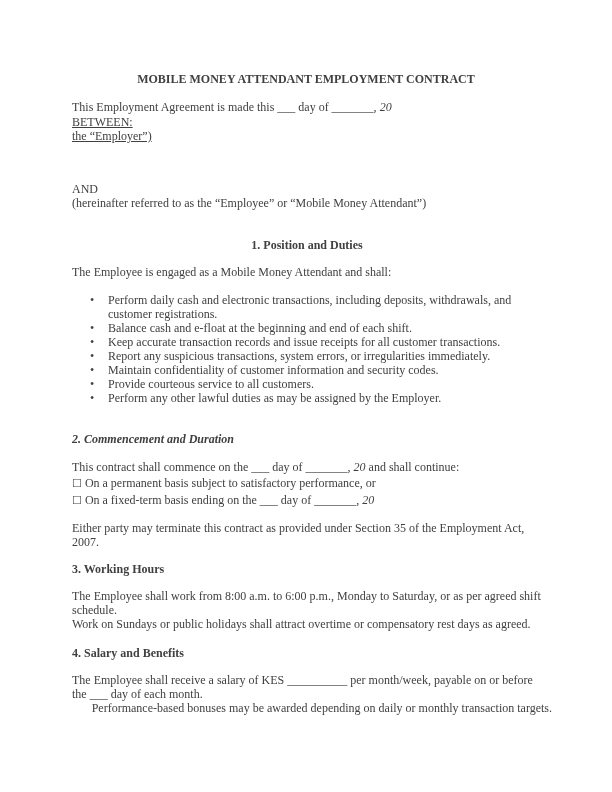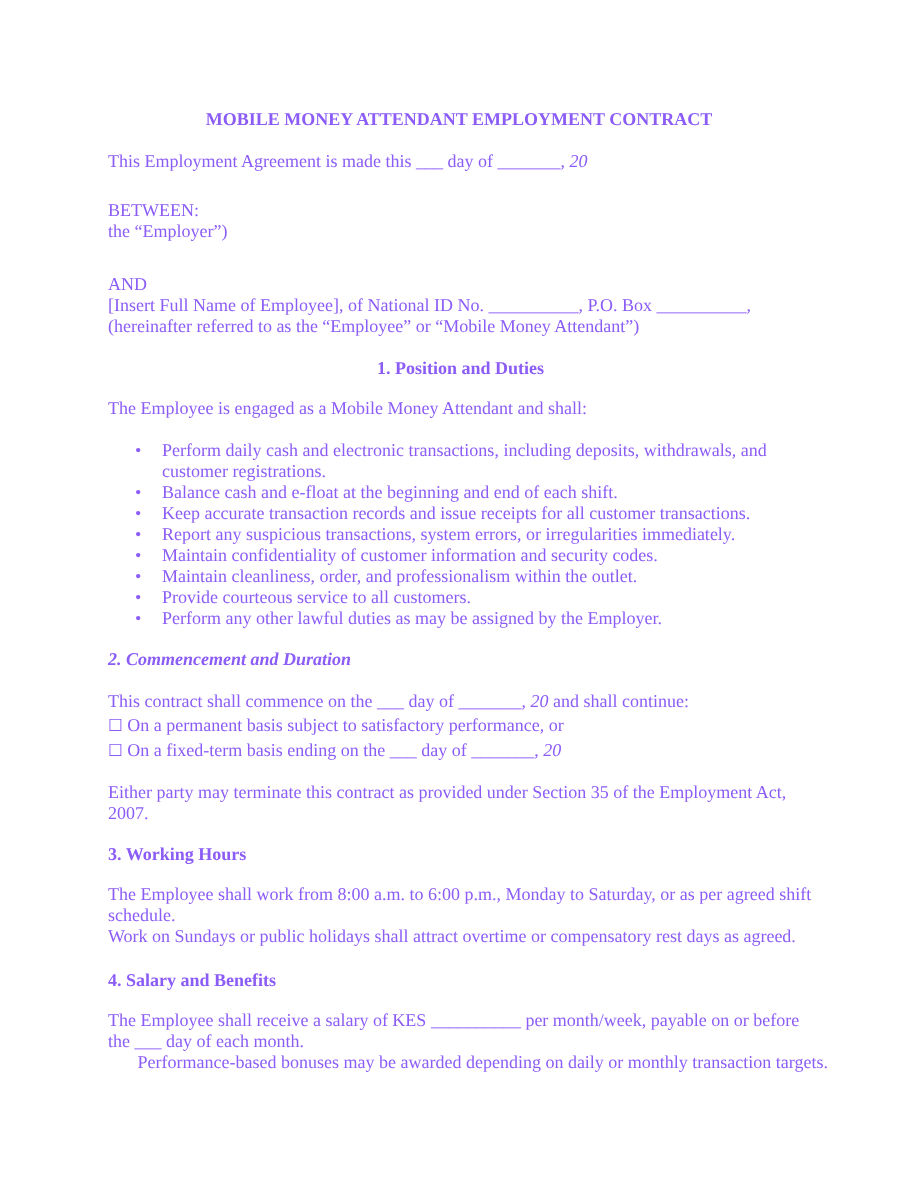--- a/index.html
+++ b/index.html
@@ -1,20 +1,20 @@
 <!DOCTYPE html>
 <html><head>
 <meta charset="utf-8">
 <style>
   html, body { margin: 0; padding: 0; background: #ffffff; }
   body { width: 612px; height: 792px; position: relative; overflow: hidden; }
   .page {
     position: absolute; left: 0; top: 0; width: 612px; height: 792px;
     font-family: "Liberation Serif", "DejaVu Serif", serif;
-    font-size: 12px; line-height: 14px; color: #8b5cf6;
+    font-size: 12px; line-height: 14px; color: #404040;
   }
   .doc-title {
     position: absolute; left: 0; width: 612px; top: 72px;
     text-align: center; font-weight: bold; font-size: 12px;
   }
   .blk { position: absolute; left: 72px; width: 470px; }
   .heading { font-weight: bold; }
   .it { font-style: italic; }
   ul.duties { margin: 0; padding: 0; list-style: none; }
   ul.duties li { position: relative; padding-left: 36px; }
@@ -27,41 +27,39 @@
 <body>
 
 <div class="page">
 
   <div class="doc-title">MOBILE MONEY ATTENDANT EMPLOYMENT CONTRACT</div>
 
   <div class="blk" style="top:100px;">
     <span>This Employment Agreement is made this ___ day of _______, </span><span class="it">20</span>
   </div>
 
-  <div class="blk" style="top:133px;">
+  <div class="blk" style="top:115px;text-decoration:underline;">
     <div>BETWEEN:</div>
     <div>the “Employer”)</div>
   </div>
 
   <div class="blk" style="top:182px;">
     <div>AND</div>
-    <div style="white-space:nowrap;">[Insert Full Name of Employee], of National ID No. __________, P.O. Box __________,</div>
     <div>(hereinafter referred to as the “Employee” or “Mobile Money Attendant”)</div>
   </div>
 
   <div class="blk heading" style="top:238px;text-align:center;">1. Position and Duties</div>
   <div class="blk" style="top:265px;">The Employee is engaged as a Mobile Money Attendant and shall:</div>
   <div class="blk" style="top:293px; width:475px;">
     <ul class="duties">
       <li>Perform daily cash and electronic transactions, including deposits, withdrawals, and customer registrations.</li>
       <li>Balance cash and e-float at the beginning and end of each shift.</li>
       <li>Keep accurate transaction records and issue receipts for all customer transactions.</li>
       <li>Report any suspicious transactions, system errors, or irregularities immediately.</li>
       <li>Maintain confidentiality of customer information and security codes.</li>
-      <li>Maintain cleanliness, order, and professionalism within the outlet.</li>
       <li>Provide courteous service to all customers.</li>
       <li>Perform any other lawful duties as may be assigned by the Employer.</li>
     </ul>
   </div>
 
   <div class="blk heading" style="top:432px;font-style:italic;">2. Commencement and Duration</div>
   <div class="blk" style="top:460px;">
     <div>
       <span>This contract shall commence on the ___ day of _______, </span><span class="it">20</span><span> and shall continue:</span>
     </div>

